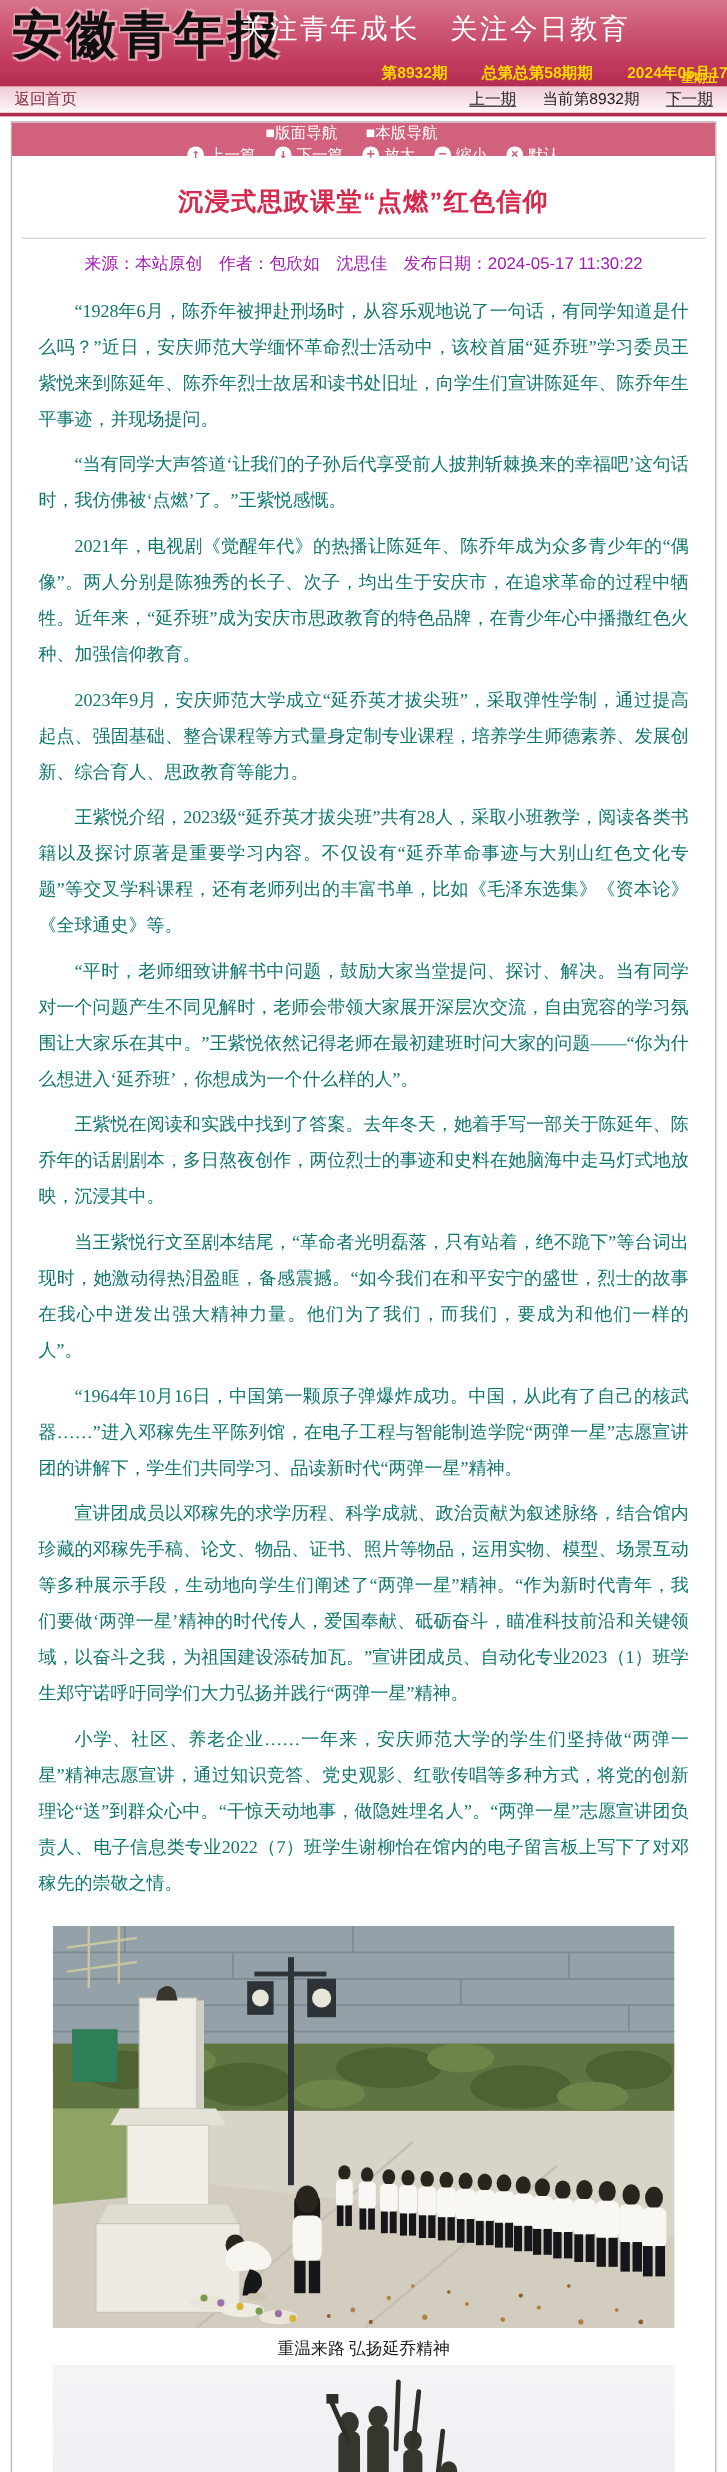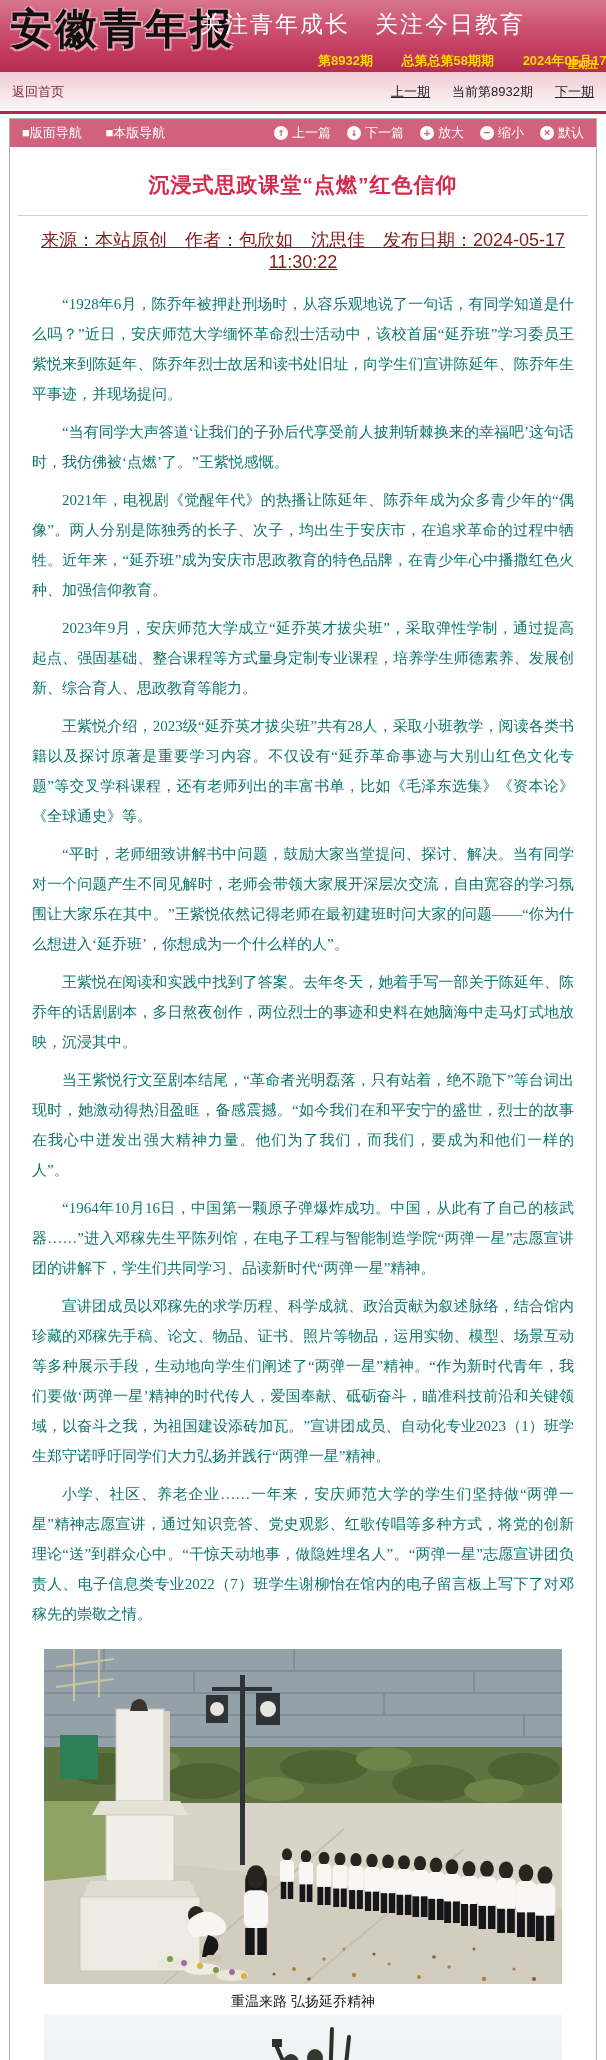--- a/index.html
+++ b/index.html
@@ -24,66 +24,66 @@
   }
   .issue-line{
     position:absolute;left:318px;top:52px;color:#ffd800;font-size:13px;font-weight:bold;white-space:nowrap;
   }
   .issue-line span{margin-right:25px;}
   .weekday{
     position:absolute;right:8px;bottom:0px;color:#ffd800;font-size:10px;font-weight:bold;
   }
   
   .subbar{
-    height:39px;background:linear-gradient(180deg,#f1ccd5 0%,#fdf6f8 100%);
+    height:22px;background:linear-gradient(180deg,#f1ccd5 0%,#fdf6f8 100%);
     display:flex;justify-content:space-between;align-items:center;
     padding:0 12px;font-size:13px;
   }
   .home-link{color:#7b2b3a;text-decoration:none;cursor:pointer;}
   .issue-links{display:flex;align-items:flex-end;}
   .issue-links .lnk{color:#222;text-decoration:underline;margin-left:22px;cursor:pointer;}
   .issue-links .cur{color:#222;margin-left:22px;}
   .red-divider{height:3px;background:#b02a50;}
   
   .container{
     margin:4px 9px 0;border:1px solid #b3b3b3;background:#fff;
     height:1990px;box-sizing:border-box;overflow:hidden;
   }
   
   .toolbar{
     background:#d2617d;color:#fff;height:28px;
     display:flex;justify-content:space-between;align-items:center;
-    padding:0 12px;font-size:13px;
+    padding:0 12px;font-size:13px;flex-direction:column;
   }
   .toolbar .nav-left span{margin-right:20px;cursor:pointer;}
   .tools{display:flex;align-items:center;}
   .tool{display:inline-flex;align-items:center;margin-left:16px;color:#fff;cursor:pointer;}
   .circle-icon{
     width:14px;height:14px;border-radius:50%;background:#fff;color:#d2617d;
     font-size:11px;line-height:14px;text-align:center;font-weight:bold;margin-right:4px;
     font-family:"DejaVu Sans Mono",monospace;
   }
   
   .article-title{
     text-align:center;color:#d5294d;font-size:21px;font-weight:bold;
     margin:24px 10px 16px;letter-spacing:1px;
   }
   .title-divider{border:none;border-top:1px solid #cfcfcf;margin:0 8px;}
-  .article-meta{text-align:center;color:#7f1d1d;font-size:18px;margin:12px 0 16px;text-decoration:underline;}
+  .article-meta{text-align:center;color:#a21caf;font-size:14px;margin:12px 0 16px;}
   .article-body{
     padding:0 22px;color:#0f766e;font-size:15px;
     font-family:"Liberation Serif","DejaVu Serif",serif;
   }
   .para{text-indent:2em;line-height:30px;margin:0 0 8px;text-align:justify;}
   
   .photo-figure{width:518px;margin:16px auto 0;text-align:center;}
   .photo-frame{display:block;width:518px;height:335px;background:#eee;}
   .photo-caption{
     font-size:14px;color:#1c1c1c;margin-top:9px;
-    font-family:Liberation Sans, sans-serif;
+    font-family:Liberation Serif, serif;
   }
 </style>
 </head>
 <body>
 
 <div class="banner">
   <div class="logo">安徽青年报</div>
   <div class="tagline">关注青年成长　关注今日教育</div>
   <div class="issue-line">
     <span>第8932期</span>

